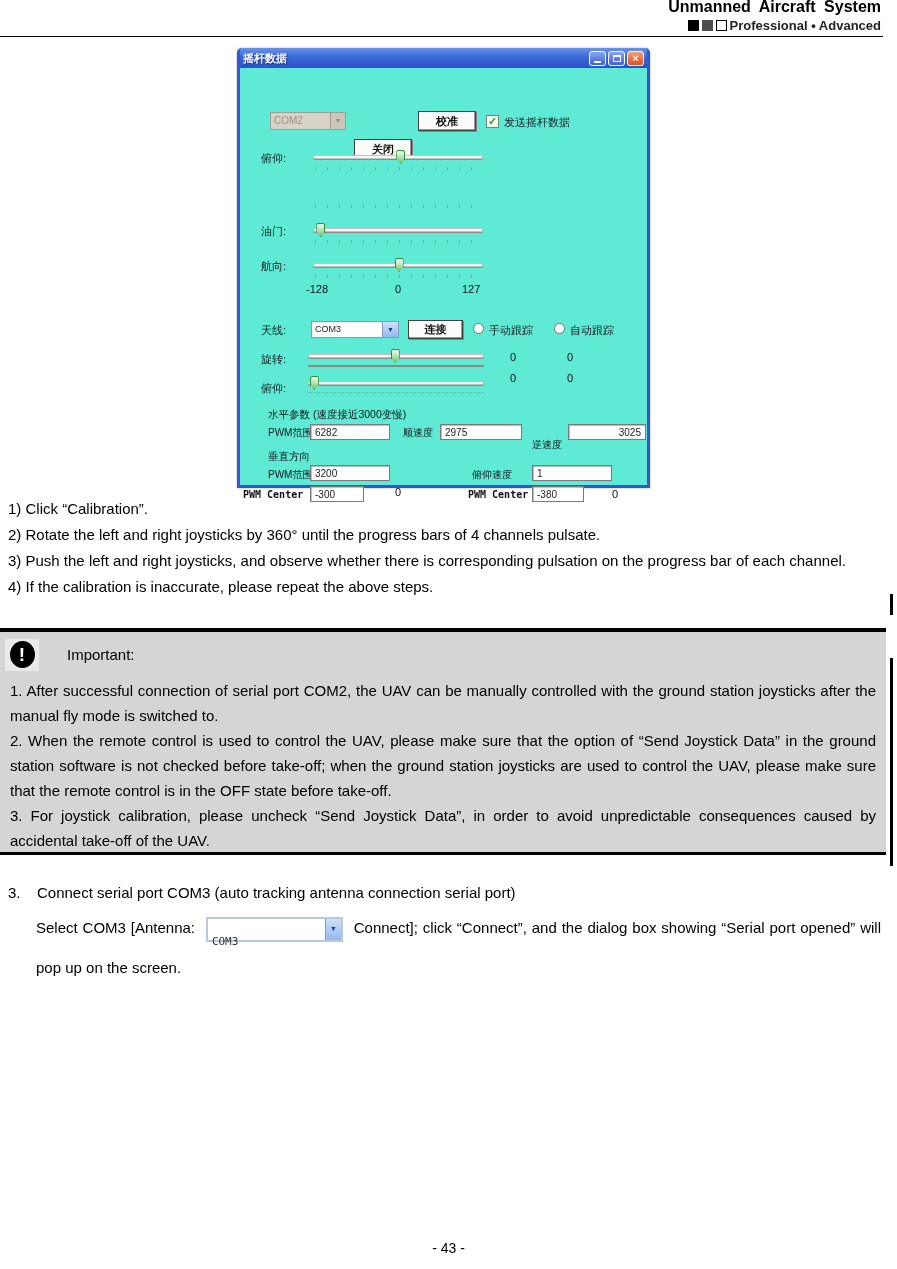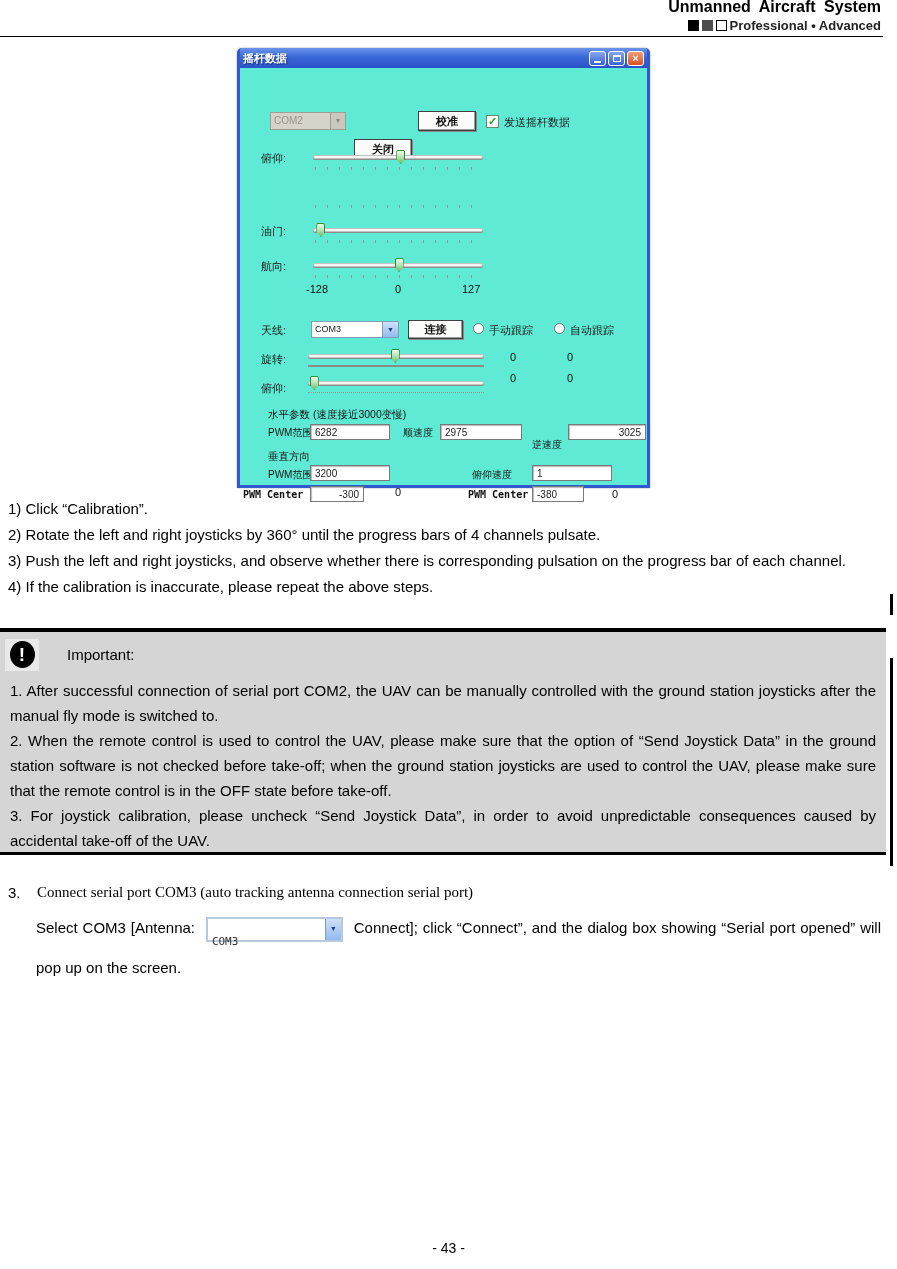--- a/index.html
+++ b/index.html
@@ -87,21 +87,21 @@
             border-top:4px solid #000; border-bottom:3px solid #000; }
   .imp-head { display:flex; align-items:center; padding:5px 0 0 5px; height:40px; }
   .imp-tile { width:34px; height:32px; background:#e9e9e9; display:flex; align-items:center; justify-content:center; }
   .imp-circle { width:25px; height:27px; border-radius:50%; background:#000; color:#fff;
                 display:flex; align-items:center; justify-content:center; font-size:19px; font-weight:bold; }
   .imp-title { margin-left:28px; font-size:15px; color:#000; }
   .imp-body { padding:6px 10px 0 10px; font-size:15px; line-height:25px; color:#000; }
   .imp-body p { text-align:justify; }
 
   .sec3-num { position:absolute; left:8px; top:884px; font-size:15px; }
-  .sec3-head { position:absolute; left:37px; top:884px; font-size:15px;font-family:Liberation Serif, serif; }
+  .sec3-head { position:absolute; left:37px; top:884px; font-size:15px; }
   .sec3-para { position:absolute; left:36px; top:908px; width:845px; font-size:15px; line-height:40px; text-align:justify; }
   .inline-combo { display:inline-block; position:relative; width:137px; height:25px; background:#fff;
                   border:2px solid #b9c9dd; vertical-align:middle; margin:0 6px;
                   font-size:11px; color:#333; padding:3px 4px; font-family:"DejaVu Sans Mono", monospace; }
   .pageno { position:absolute; left:0; top:1240px; width:897px; text-align:center; font-size:14px; color:#000; }
 
   .changebar { position:absolute; left:890px; width:3px; background:#000; }
   .cb1 { top:594px; height:21px; }
   .cb2 { top:658px; height:208px; }
 </style>
@@ -217,21 +217,21 @@
       <span class="pwm-lab" style="left:292px;top:358px;margin-top:12px;">逆速度</span>
       <span class="tbox" style="left:328px;top:356px;width:78px;text-align:right;">3025</span>
 
       <span class="sechead" style="left:28px;top:382px;">垂直方向</span>
       <span class="pwm-lab" style="left:28px;top:400px;">PWM范围</span>
       <span class="tbox" style="left:70px;top:397px;width:80px;">3200</span>
       <span class="pwm-lab" style="left:232px;top:400px;">俯仰速度</span>
       <span class="tbox" style="left:292px;top:397px;width:80px;">1</span>
 
       <span class="mono-lab" style="left:3px;top:421px;">PWM Center 1</span>
-      <span class="tbox" style="left:70px;top:418px;width:54px;text-align:right;">-300</span>
+      <span class="tbox" style="left:70px;top:418px;width:54px;">-300</span>
       <span class="val0" style="left:155px;top:418px;">0</span>
       <span class="mono-lab" style="left:228px;top:421px;">PWM Center 2</span>
       <span class="tbox" style="left:292px;top:418px;width:52px;">-380</span>
       <span class="val0" style="left:372px;top:420px;">0</span>
     </div>
   </div>
 
   <div class="steps">
     <p class="nojust">1) Click “Calibration”.</p>
     <p class="nojust">2) Rotate the left and right joysticks by 360° until the progress bars of 4 channels pulsate.</p>

